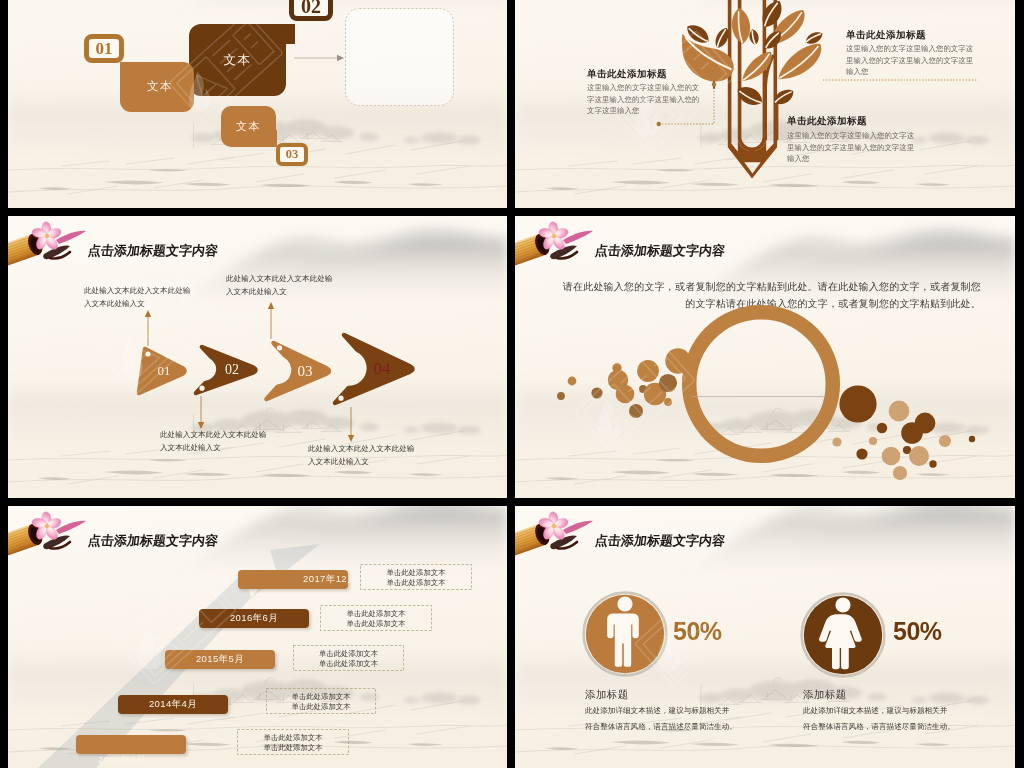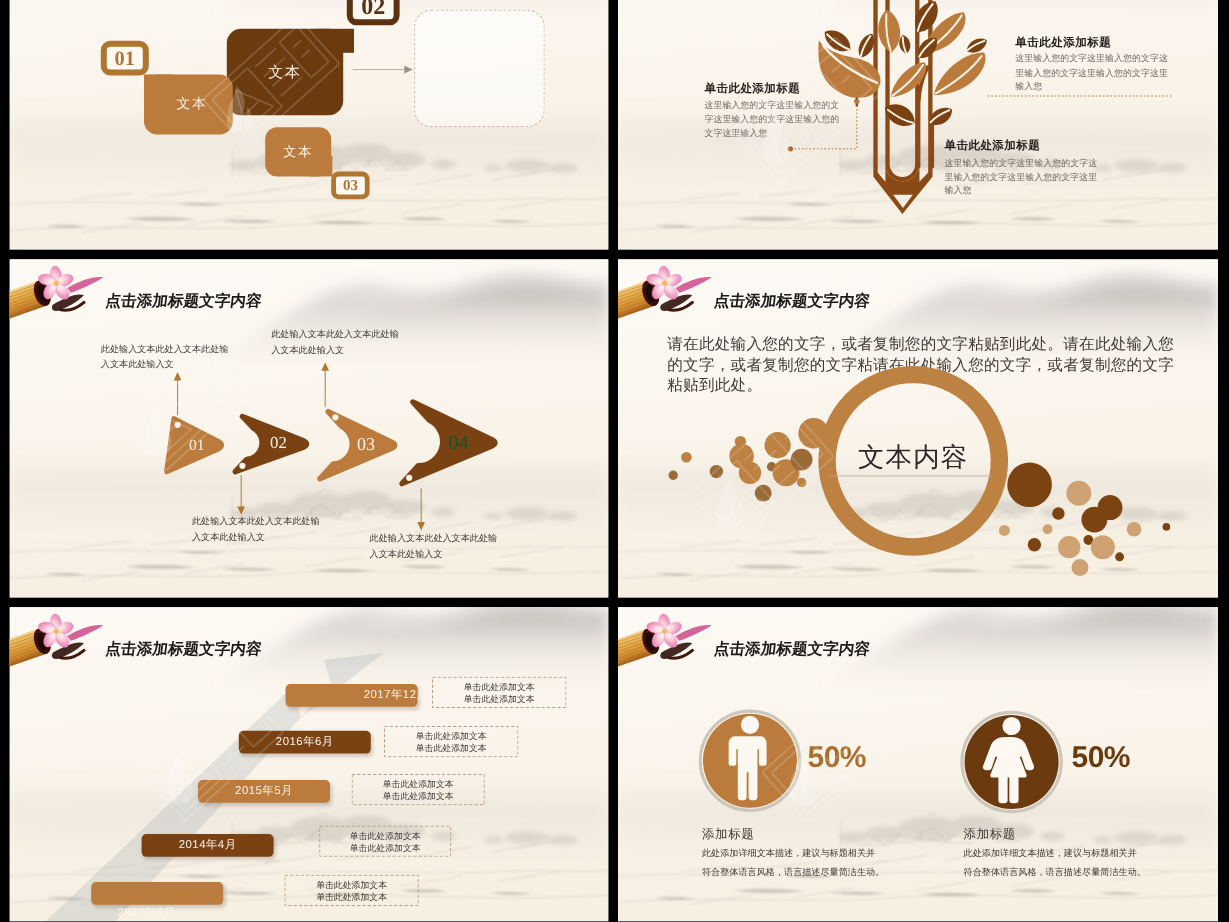--- a/index.html
+++ b/index.html
@@ -540,21 +540,21 @@
           <path d="M189.8,206 L193,213 L196.2,206 Z" fill="#b0762f" stroke="none"></path>
           <path d="M263,123 V90"></path>
           <path d="M259.8,93 L263,86 L266.2,93 Z" fill="#b0762f" stroke="none"></path>
           <path d="M343,191 V222"></path>
           <path d="M339.8,219 L343,226 L346.2,219 Z" fill="#b0762f" stroke="none"></path>
         </g>
       </svg>
 <div class="ab" style="left:134px;top:143px;width:44px;height:24px;display:flex;align-items:center;justify-content:center;color:#fbf5ea;font-size:13px;font-family:'Liberation Serif',serif;">01</div>
 <div class="ab" style="left:202px;top:142px;width:44px;height:24px;display:flex;align-items:center;justify-content:center;color:#fbf5ea;font-size:14px;font-family:'Liberation Serif',serif;">02</div>
 <div class="ab" style="left:275px;top:143px;width:44px;height:24px;display:flex;align-items:center;justify-content:center;color:#fbf5ea;font-size:15px;font-family:'Liberation Serif',serif;">03</div>
-<div class="ab" style="left:352px;top:141px;width:44px;height:24px;display:flex;align-items:center;justify-content:center;color:#14532d;font-size:17px;font-family:'Liberation Serif',serif;">04</div>
+<div class="ab" style="left:352px;top:141px;width:44px;height:24px;display:flex;align-items:center;justify-content:center;color:#7f1d1d;font-size:17px;font-family:'Liberation Serif',serif;">04</div>
 <div class="ab" style="left:76px;top:68px;width:108px;font-size:7.6px;line-height:13px;color:#3f3a35;font-family:'Liberation Serif',serif;">此处输入文本此处入文本此处输入文本此处输入文</div>
 <div class="ab" style="left:152px;top:212px;width:108px;font-size:7.6px;line-height:13px;color:#3f3a35;font-family:'Liberation Serif',serif;">此处输入文本此处入文本此处输入文本此处输入文</div>
 <div class="ab" style="left:218px;top:56px;width:108px;font-size:7.6px;line-height:13px;color:#3f3a35;font-family:'Liberation Serif',serif;">此处输入文本此处入文本此处输入文本此处输入文</div>
 <div class="ab" style="left:300px;top:226px;width:108px;font-size:7.6px;line-height:13px;color:#3f3a35;font-family:'Liberation Serif',serif;">此处输入文本此处入文本此处输入文本此处输入文</div>
 <svg class="ab" style="left:0;top:0" width="499" height="282" viewBox="0 0 499 282">
   <g transform="translate(150,120) rotate(-42) scale(0.95)" opacity="0.16" fill="none" stroke="#ffffff" stroke-width="1.7" stroke-linejoin="round">
     <rect x="-58" y="-30" width="116" height="60" rx="2"></rect>
     <rect x="-52" y="-24" width="44" height="48" rx="1"></rect>
     <path d="M-46,18 L-30,-16 L-14,18 Z"></path>
     <path d="M-40,6 h20"></path>
@@ -715,21 +715,21 @@
      <ellipse cx="-0.5" cy="-7" rx="4.6" ry="7.4" transform="rotate(-8 -0.5 -7)"></ellipse>
      <ellipse cx="7" cy="-2.4" rx="4.6" ry="7.4" transform="rotate(68 7 -2.4)"></ellipse>
      <ellipse cx="4.6" cy="7" rx="4.6" ry="7.4" transform="rotate(140 4.6 7)"></ellipse>
      <ellipse cx="-5.4" cy="6.2" rx="4.6" ry="7.4" transform="rotate(205 -5.4 6.2)"></ellipse>
      <ellipse cx="-7.8" cy="-3" rx="4.6" ry="7.4" transform="rotate(278 -7.8 -3)"></ellipse>
    </g>
    <circle cx="0" cy="0" r="2.2" fill="#f3ae3e" opacity="0.7"></circle>
  </g>
 </svg>
 <div class="ab" style="left:80px;top:26px;font-size:13px;font-weight:bold;color:#1d1a18;letter-spacing:0px;font-family:'Liberation Serif',serif;transform:skewX(-7deg);">点击添加标题文字内容</div>
-<div class="ab" style="left:41px;top:62px;width:425px;font-size:13px;line-height:17px;color:#3f3a35;letter-spacing:.2px;">请在此处输入您的文字，或者复制您的文字粘贴到此处。请在此处输入您的文字，或者复制您的文字粘请在此处输入您的文字，或者复制您的文字粘贴到此处。</div>
+<div class="ab" style="left:41px;top:62px;width:425px;font-size:10px;line-height:17px;color:#3f3a35;letter-spacing:.2px;text-align:right;">请在此处输入您的文字，或者复制您的文字粘贴到此处。请在此处输入您的文字，或者复制您的文字粘请在此处输入您的文字，或者复制您的文字粘贴到此处。</div>
 <svg class="ab" style="left:0;top:0" width="500" height="282" viewBox="0 0 500 282">
         <circle cx="57" cy="165" r="4.4" fill="#bd8141"></circle>
         <circle cx="82" cy="177" r="5.6" fill="#9a6a37"></circle>
         <circle cx="46" cy="180" r="3.9" fill="#9a6a37"></circle>
         <circle cx="102" cy="152" r="4.7" fill="#bd8141"></circle>
         <circle cx="103" cy="164" r="10.2" fill="#bd8141"></circle>
         <circle cx="110" cy="178" r="9.3" fill="#bd8141"></circle>
         <circle cx="121" cy="195" r="7.0" fill="#9a6a37"></circle>
         <circle cx="128" cy="173" r="3.9" fill="#9a6a37"></circle>
         <circle cx="133" cy="155" r="10.9" fill="#bd8141"></circle>
@@ -748,21 +748,20 @@
         <circle cx="376" cy="240" r="9.3" fill="#cfa273"></circle>
         <circle cx="392" cy="234" r="4.1" fill="#7b4312"></circle>
         <circle cx="404" cy="240" r="10.0" fill="#cfa273"></circle>
         <circle cx="418" cy="248" r="3.7" fill="#7b4312"></circle>
         <circle cx="385" cy="257" r="7.1" fill="#cfa273"></circle>
         <circle cx="430" cy="225" r="6.1" fill="#cfa273"></circle>
         <circle cx="457" cy="223" r="3.2" fill="#7b4312"></circle>
         <circle cx="246" cy="168" r="71.8" fill="none" stroke="#bd8141" stroke-width="14.5"></circle>
         <path d="M176,180.6 H311" stroke="#b6ab9c" stroke-width="0.7" fill="none"></path>
       </svg>
-<div class="ab" style="left:186px;top:150px;width:120px;text-align:center;font-size:22px;color:#2c2724;letter-spacing:1px;">文本内容</div>
 <svg class="ab" style="left:0;top:0" width="500" height="282" viewBox="0 0 500 282">
   <g transform="translate(120,180) rotate(-42) scale(0.95)" opacity="0.16" fill="none" stroke="#ffffff" stroke-width="1.7" stroke-linejoin="round">
     <rect x="-58" y="-30" width="116" height="60" rx="2"></rect>
     <rect x="-52" y="-24" width="44" height="48" rx="1"></rect>
     <path d="M-46,18 L-30,-16 L-14,18 Z"></path>
     <path d="M-40,6 h20"></path>
     <path d="M-2,-20 h26 M-2,-8 h26 M-2,4 h20 M-2,16 h26"></path>
     <path d="M30,-22 v44 M30,-22 h22 v44 h-22"></path>
     <path d="M36,-10 h10 M36,2 h10"></path>
   </g>

